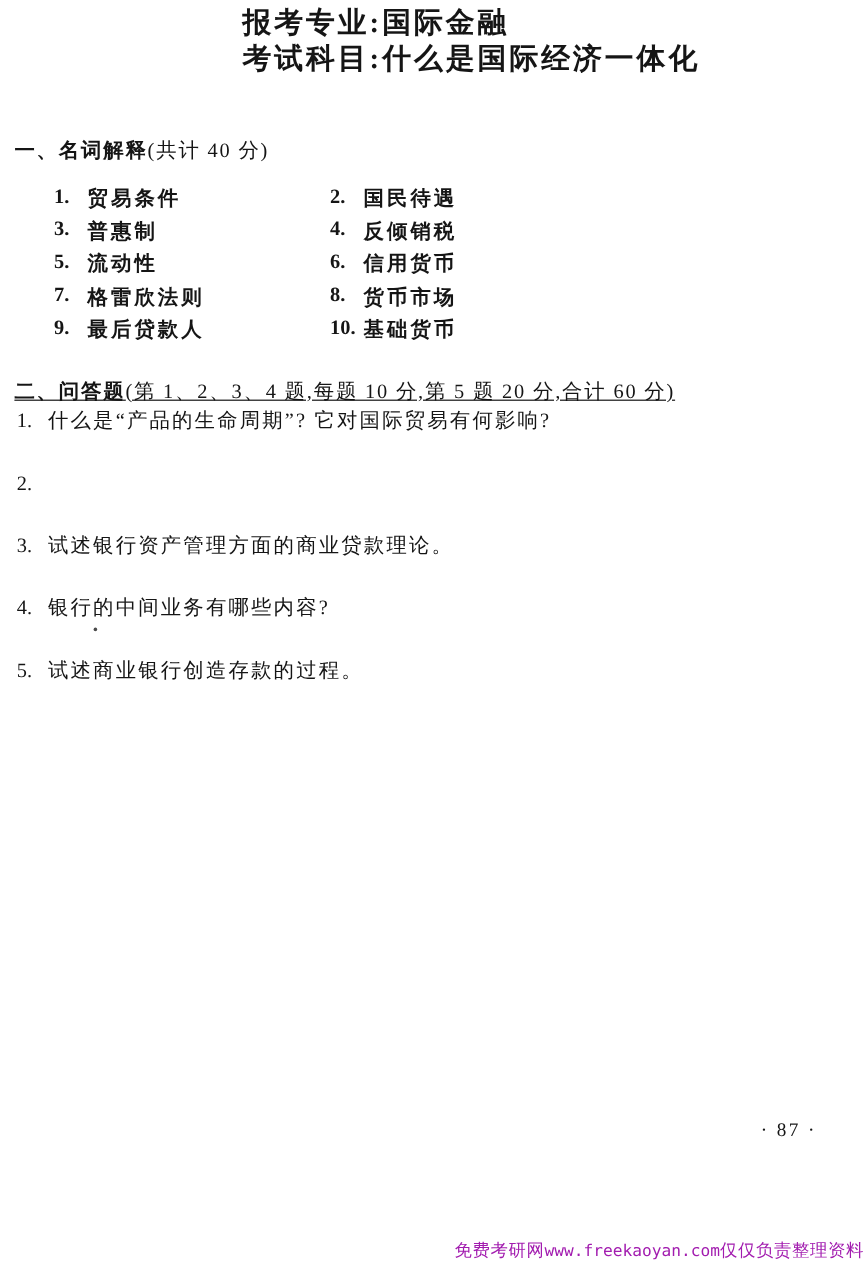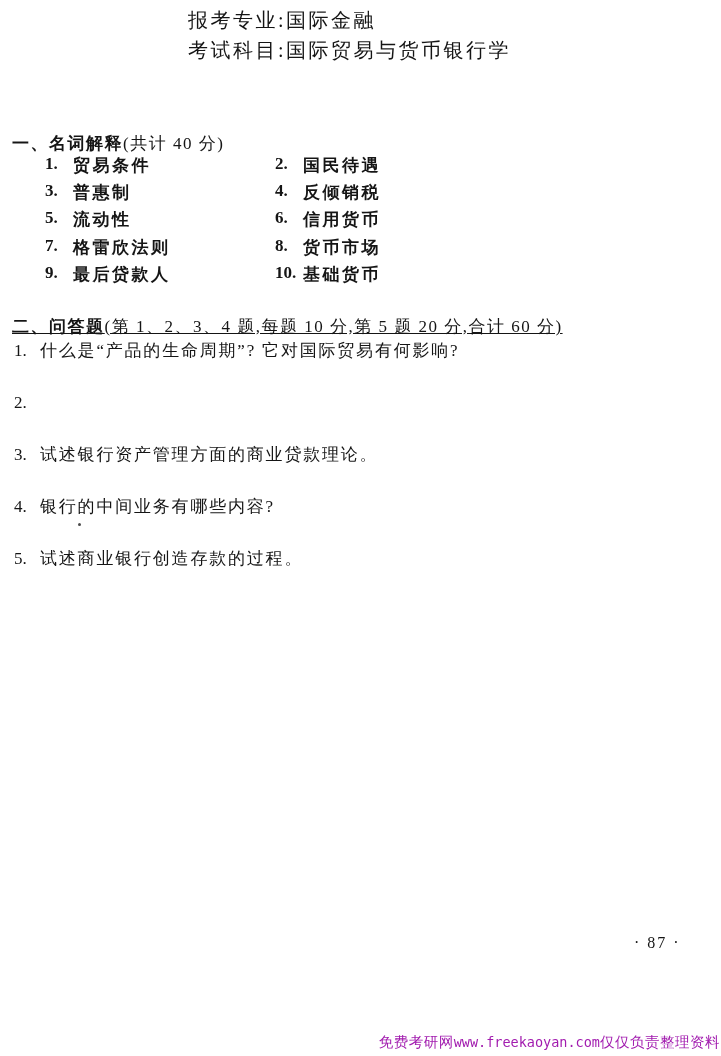--- a/index.html
+++ b/index.html
@@ -14,40 +14,40 @@
     margin: 0 auto;
     background: #ffffff;
     overflow: hidden;
     font-family: "Liberation Serif", "DejaVu Serif", serif;
     color: #151515;
   }
 
   
   .exam-title {
     position: absolute;
-    left: 188px;
+    left: 202px;
     top: 5px;
-    font-weight: 400;
-    font-size: 20px;
+    font-weight: 700;
+    font-size: 24px;
     line-height: 30px;
     letter-spacing: 2.5px;
     white-space: nowrap;
   }
 
   
   .section-heading {
     position: absolute;
     left: 12px;
     font-size: 17px;
     letter-spacing: 1.5px;
     white-space: nowrap;
   }
   .section-heading .label { font-weight: 700; }
   .section-heading .note  { font-weight: 400; }
-  .heading-1 { top: 132px; }
+  .heading-1 { top: 114px; }
   .heading-2 { top: 315px; text-decoration: underline; }
 
   
   .glossary {
     position: absolute;
     left: 45px;
     top: 154px;
     width: 560px;
   }
   .g-row {
@@ -132,21 +132,21 @@
     letter-spacing: 0;
   }
 </style>
 </head>
 <body>
 
 <div class="page">
 
   <div class="exam-title">
     <div>报考专业:国际金融</div>
-    <div>考试科目:国际贸易与货币银行学</div>
+    <div>考试科目:什么是国际经济一体化</div>
   </div>
 
   <div class="section-heading heading-1">
     <span class="label">一、名词解释</span><span class="note">(共计 40 分)</span>
   </div>
 
   <div class="glossary">
     <div class="g-row">
       <div class="g-cell">
         <span class="num">1.</span>

